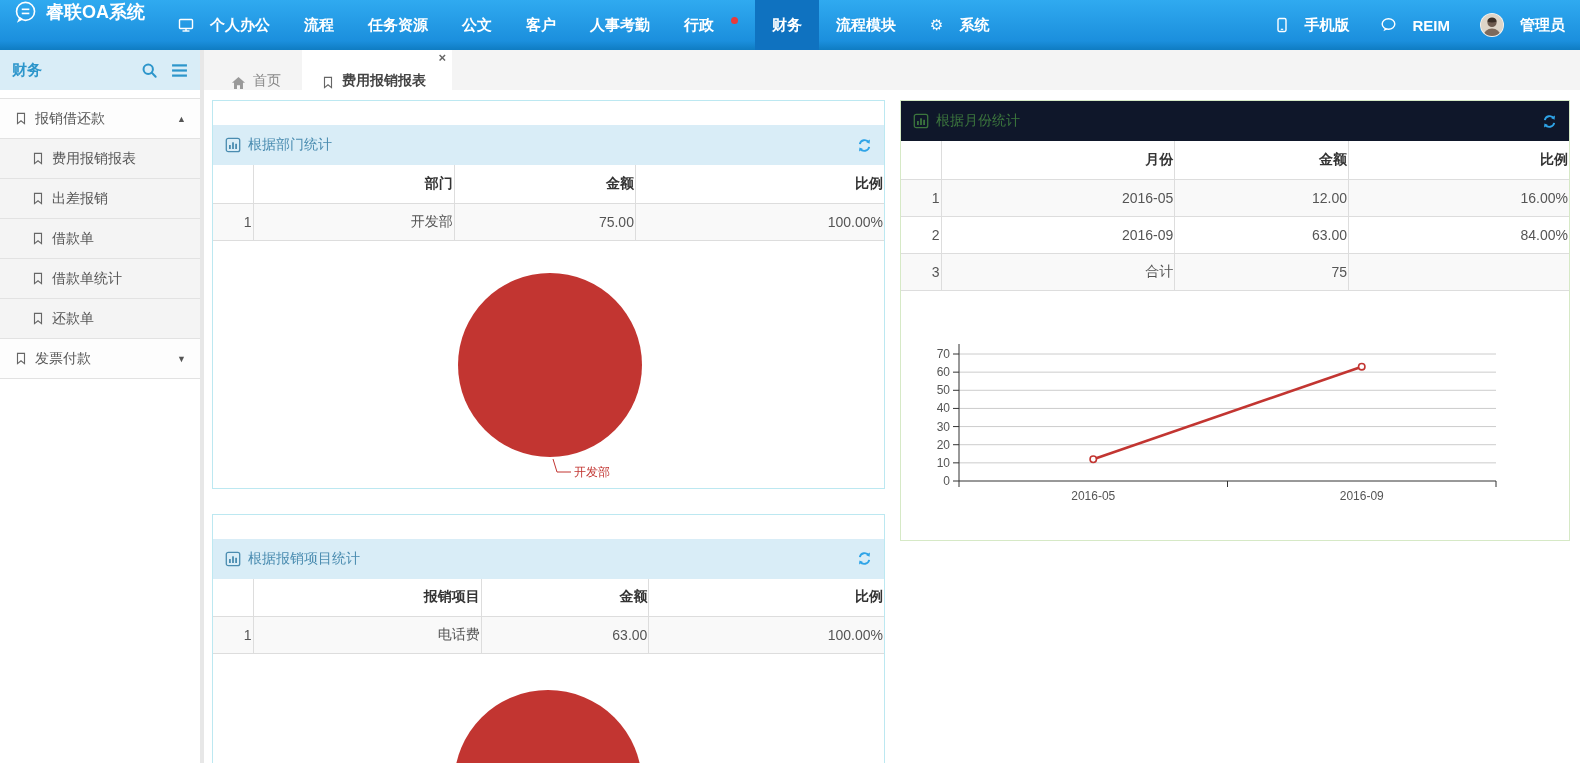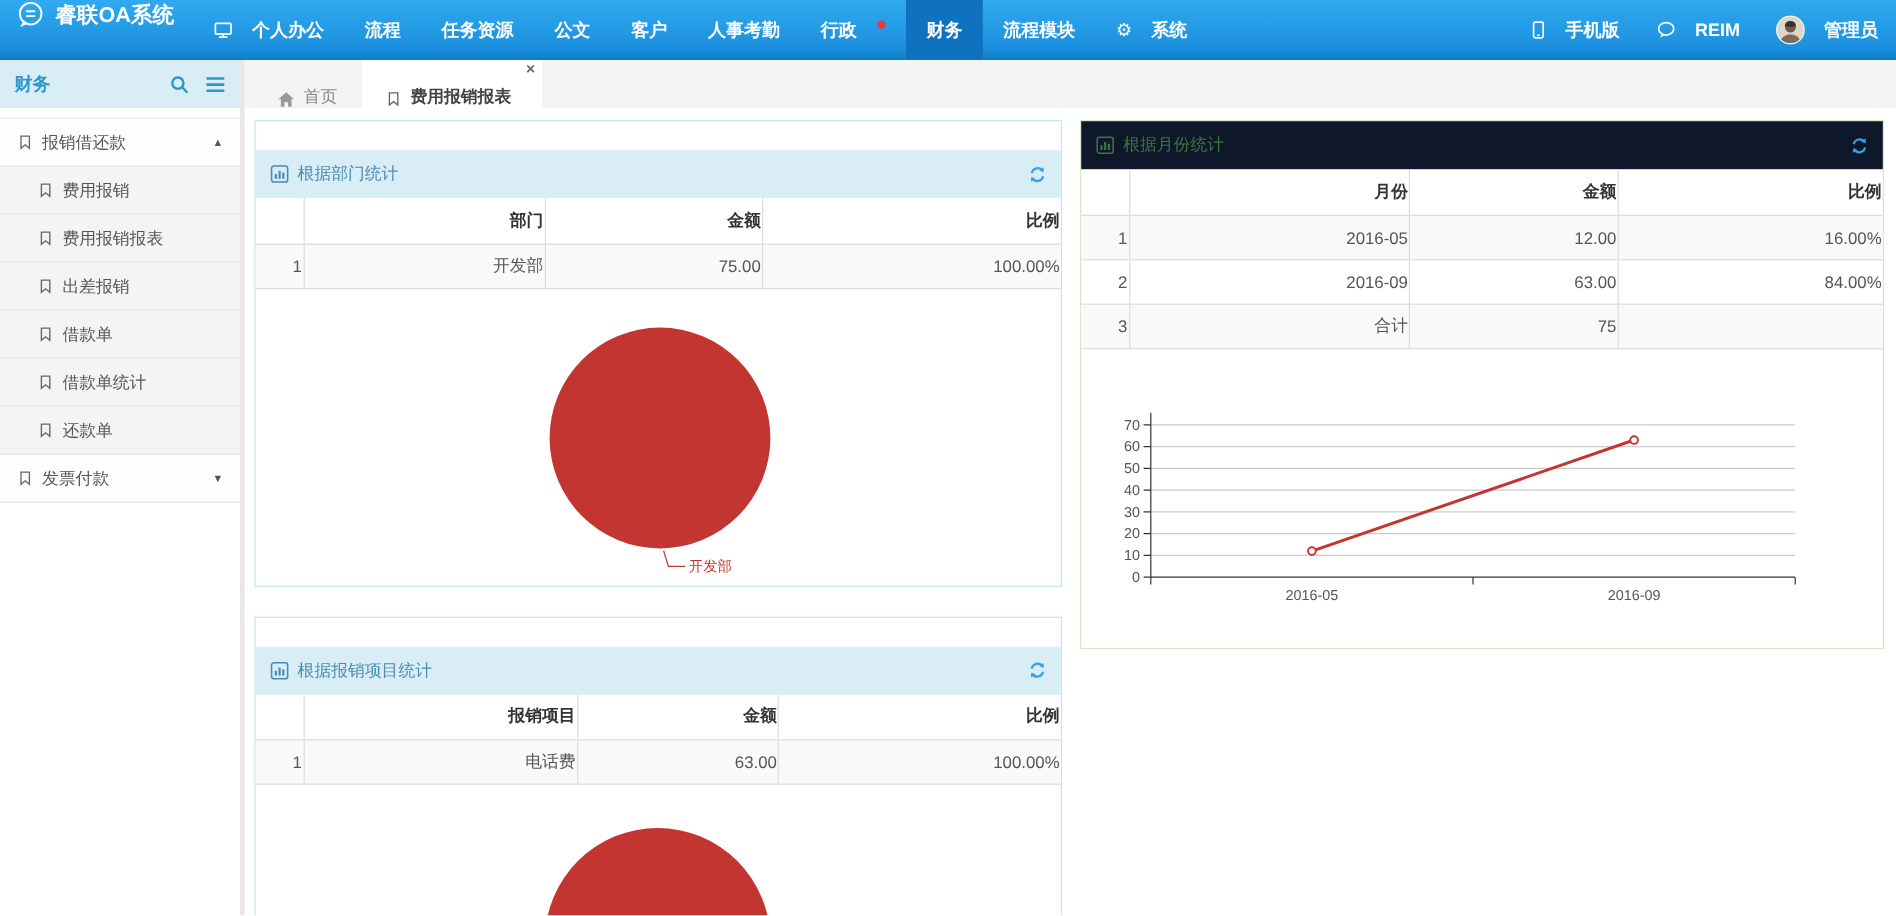--- a/index.html
+++ b/index.html
@@ -185,28 +185,20 @@
     </div>
     <div class="sb-menu">
       <div class="sb-item">
         <span class="bm-icon">
           <svg width="14" height="15" viewBox="0 0 16 16">
               <path d="M4 2.2 h8 v11.6 l-4 -3.3 -4 3.3 z" fill="none" stroke="currentColor" stroke-width="1.3"></path>
             </svg>
         </span>
         <span>报销借还款</span>
         <span class="sb-caret">▲</span>
-      </div>
-      <div class="sb-item child">
-        <span class="bm-icon">
-          <svg width="14" height="15" viewBox="0 0 16 16">
-              <path d="M4 2.2 h8 v11.6 l-4 -3.3 -4 3.3 z" fill="none" stroke="currentColor" stroke-width="1.3"></path>
-            </svg>
-        </span>
-        <span>费用报销</span>
       </div>
       <div class="sb-item child">
         <span class="bm-icon">
           <svg width="14" height="15" viewBox="0 0 16 16">
               <path d="M4 2.2 h8 v11.6 l-4 -3.3 -4 3.3 z" fill="none" stroke="currentColor" stroke-width="1.3"></path>
             </svg>
         </span>
         <span>费用报销报表</span>
       </div>
       <div class="sb-item child">

